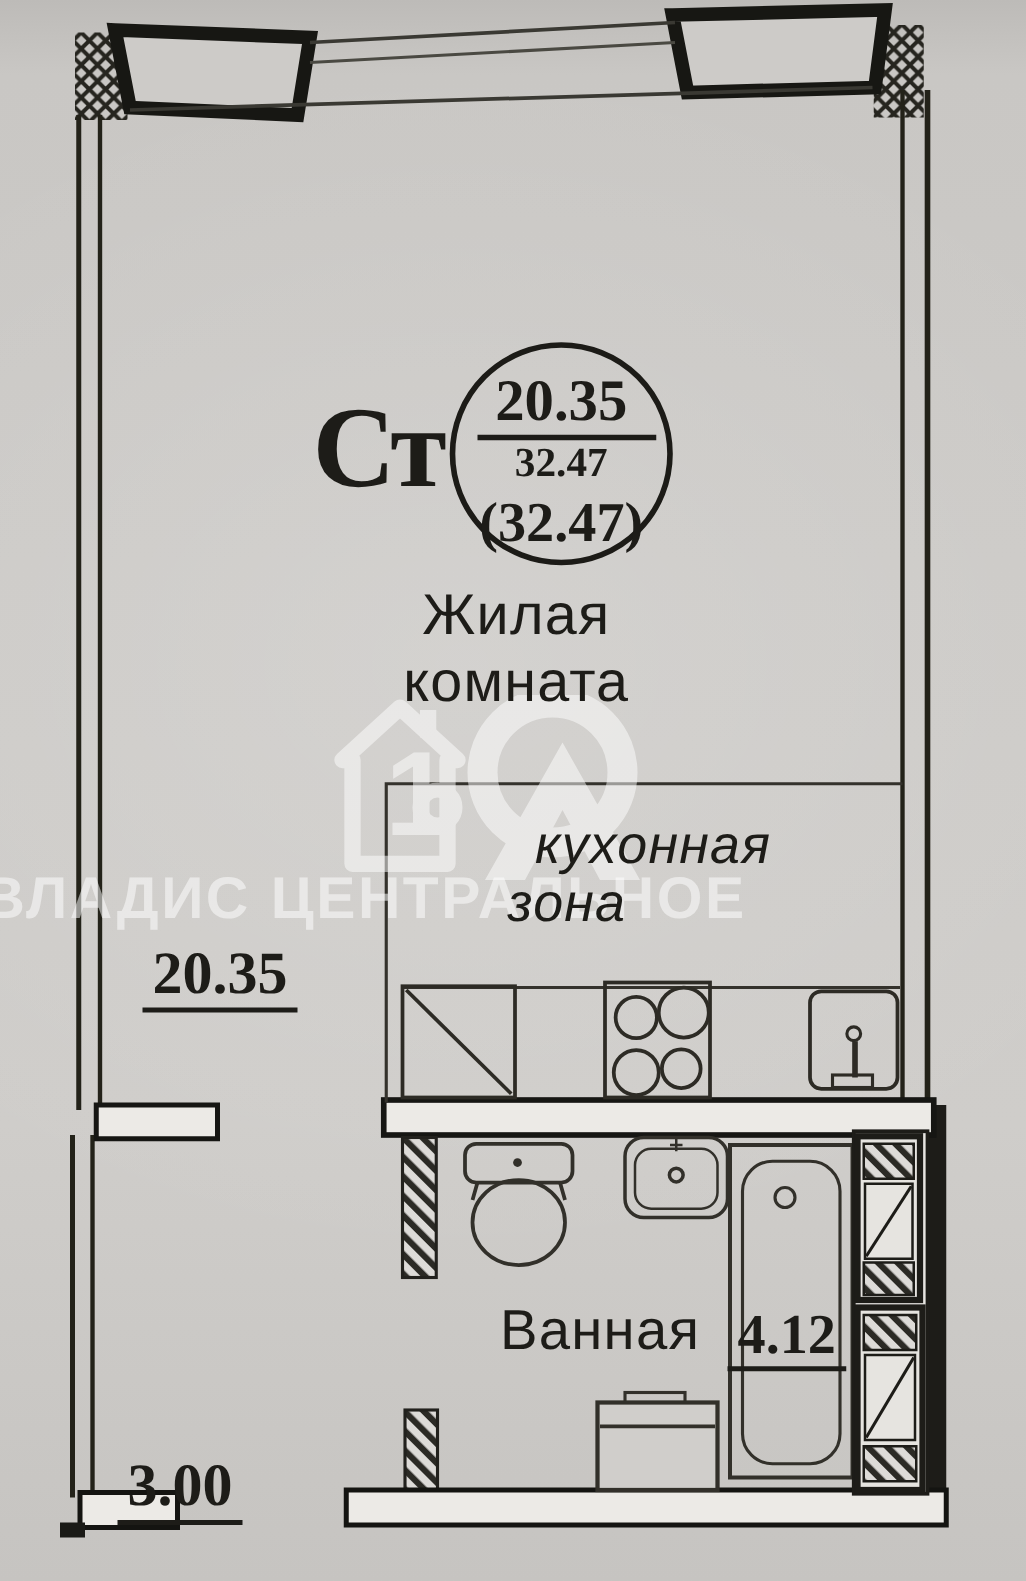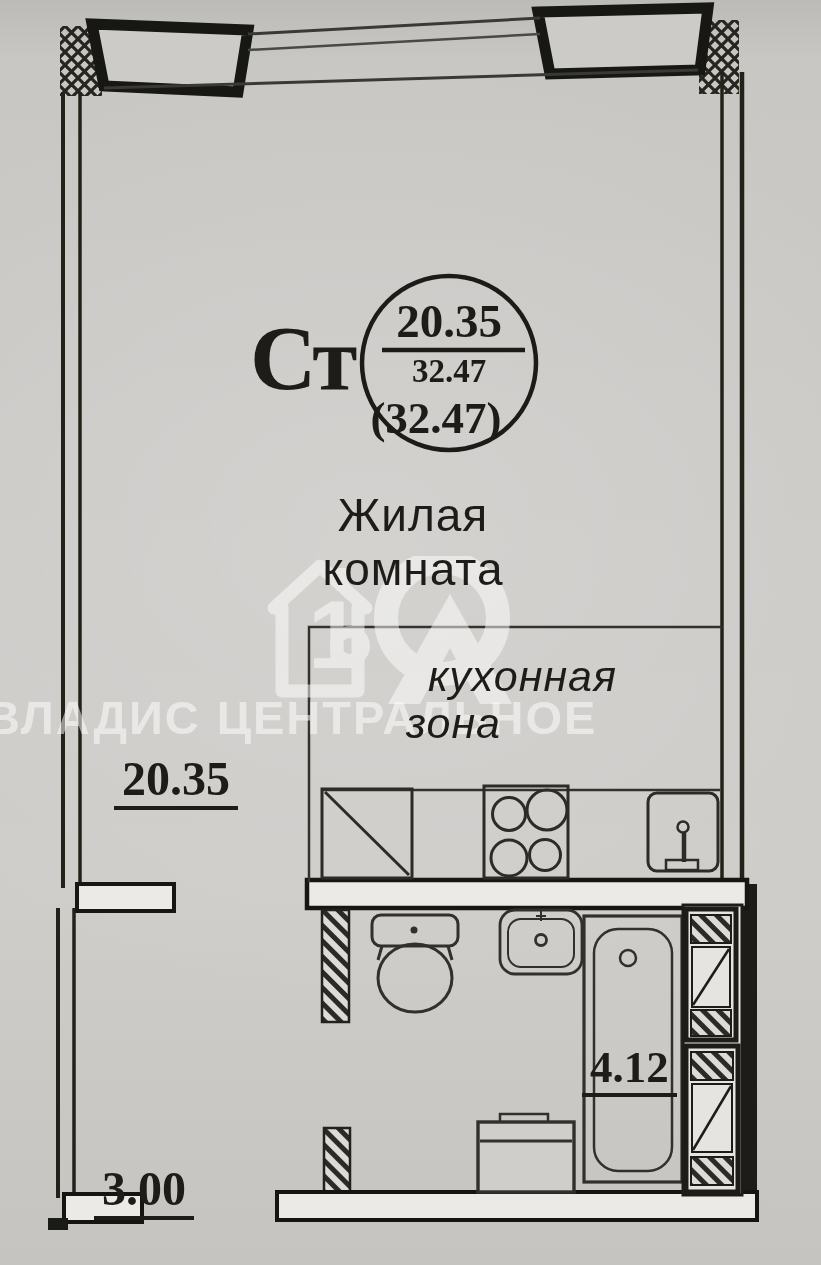--- a/index.html
+++ b/index.html
@@ -156,29 +156,30 @@
     <div id="wm-text">
       <span>ВЛАДИС</span>
       <span>ЦЕНТРАЛЬНОЕ</span>
     </div>
   </div>
 
   <div class="lbl serif" style="left:250px;top:312px;font-size:92px;line-height:1.0;letter-spacing:-3px;">Ст</div>
 
   <div class="lbl serif frac" style="left:363px;top:298px;font-size:47px;">20.35</div>
   <div class="lbl serif frac" style="left:363px;top:355px;font-size:33px;">32.47</div>
-  <div class="lbl serif frac" style="left:350px;top:396px;font-size:45px;">(32.47)</div>
+  <div class="lbl serif frac" style="left:363px;top:396px;font-size:45px;">(32.47)</div>
 
-  <div class="lbl roomname" style="left:282px;top:488px;width:262px;text-align:center;line-height:54px;">
+  <div class="lbl roomname" style="left:282px;top:464px;width:262px;text-align:center;line-height:54px;">
     <span style="display:block;">Жилая</span>
     <span style="display:block;">комната</span>
   </div>
 
   <div class="lbl roomname ital" style="left:406px;top:699px;font-size:43px;">зона</div>
   <div class="lbl roomname ital" style="left:428px;top:652px;font-size:43px;">кухонная</div>
 
   <div class="lbl serif dim" style="left:114px;top:754px;">20.35</div>
 
   <div class="lbl serif dim" style="left:94px;top:1164px;">3.00</div>
 
+  <div class="lbl roomname" style="left:400px;top:1038px;font-size:45px;">Ванная</div>
   <div class="lbl serif dim" style="left:582px;top:1044px;font-size:45px;">4.12</div>
 
 </div>
 
 </body></html>

